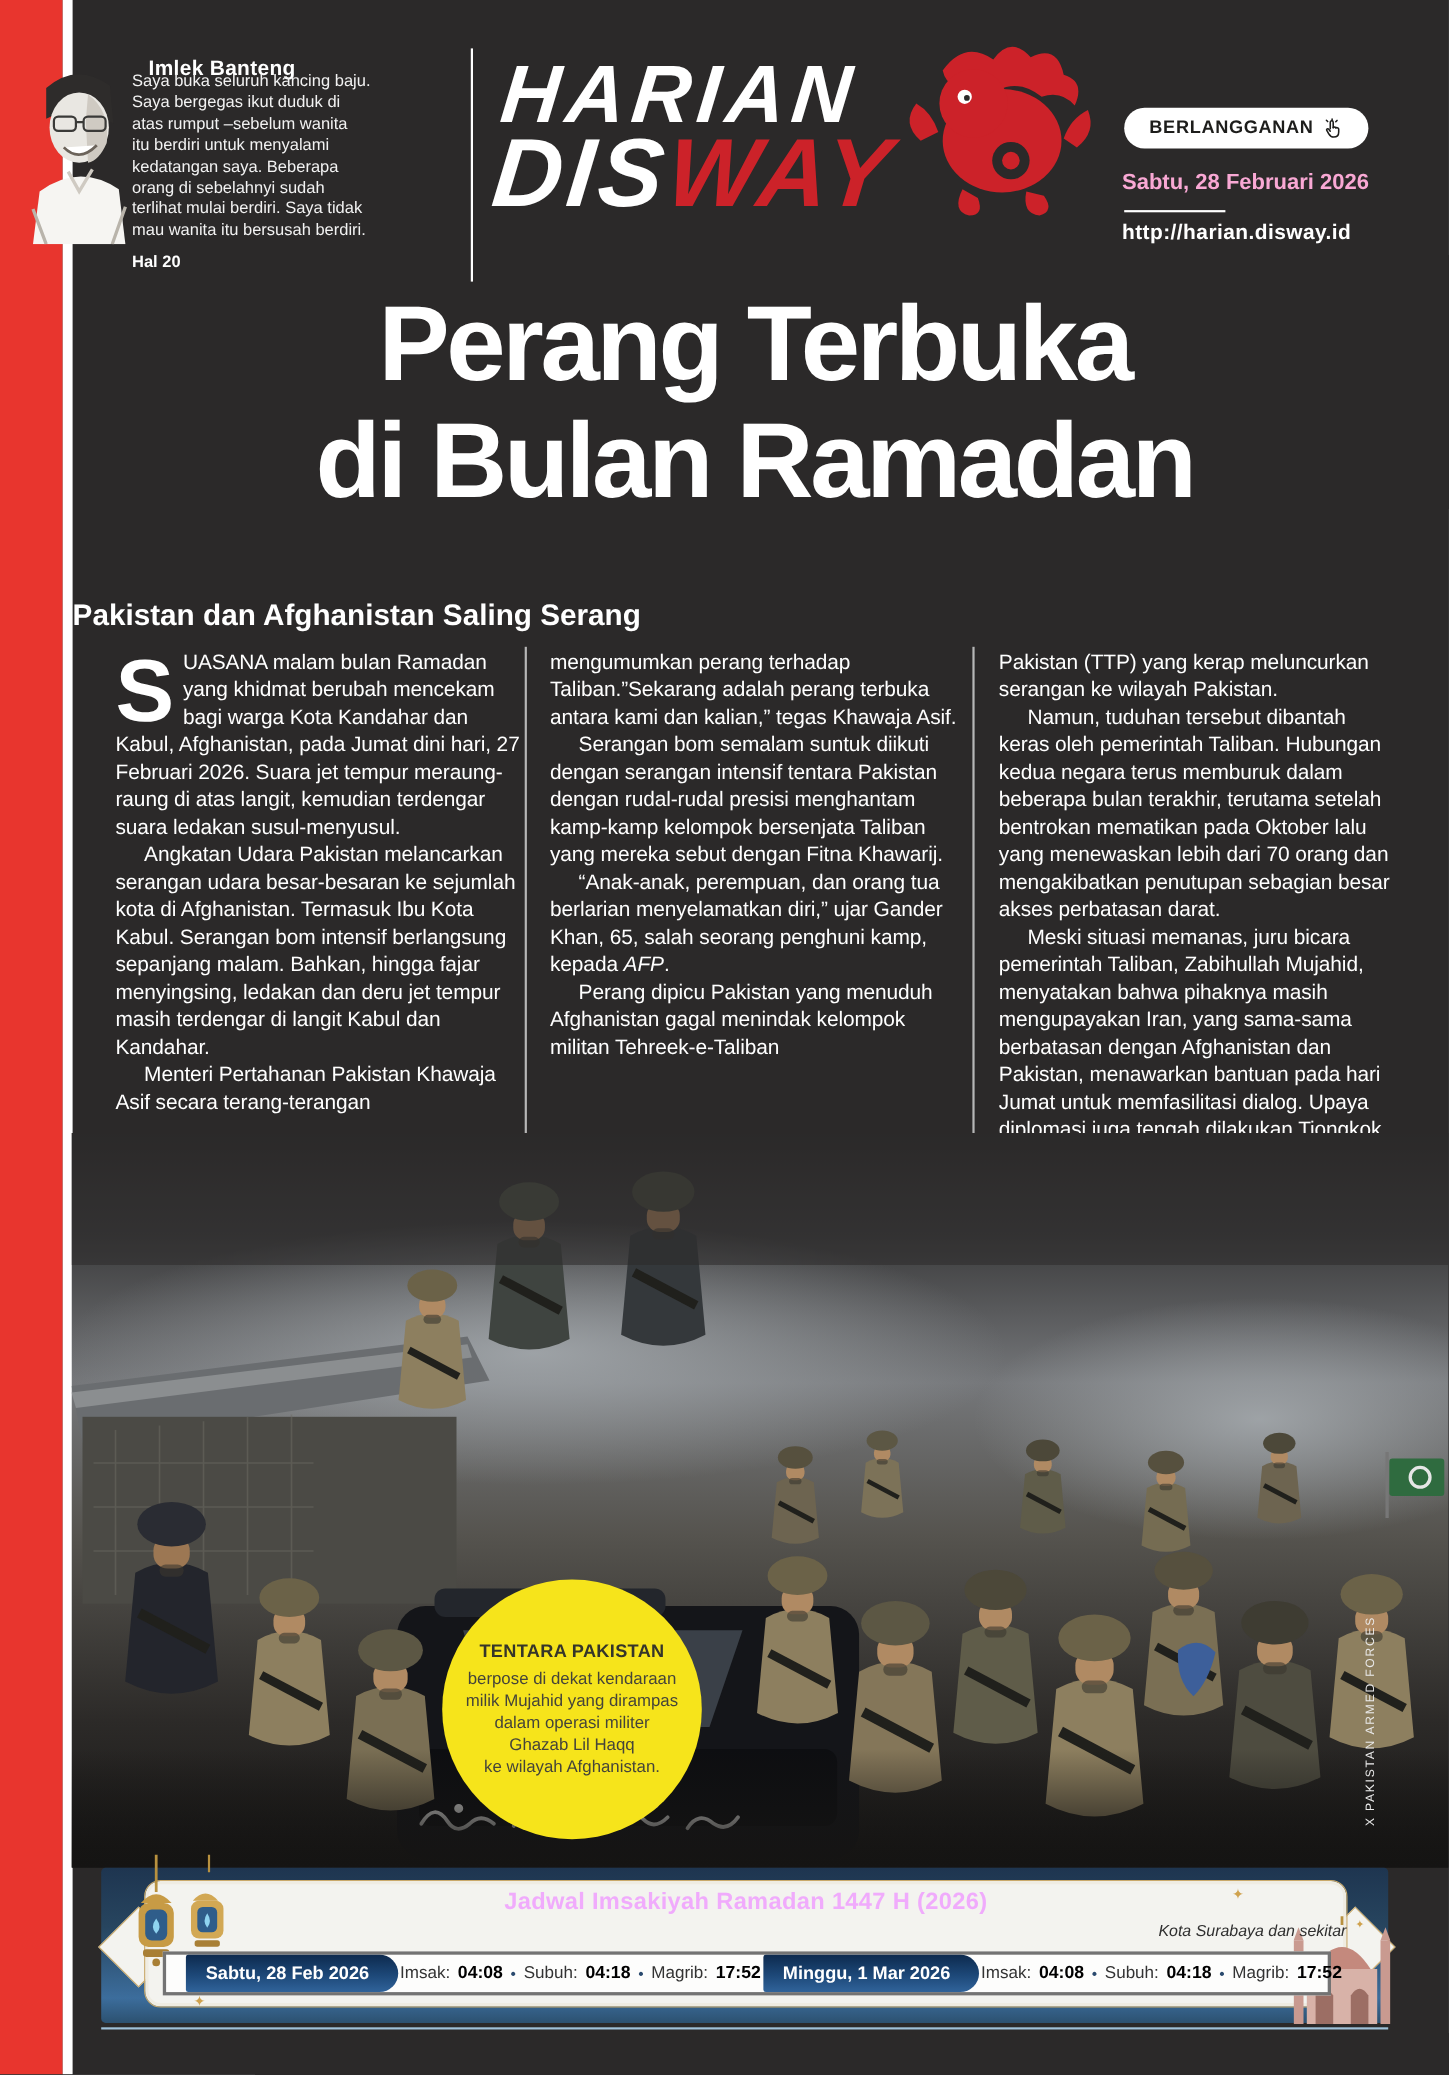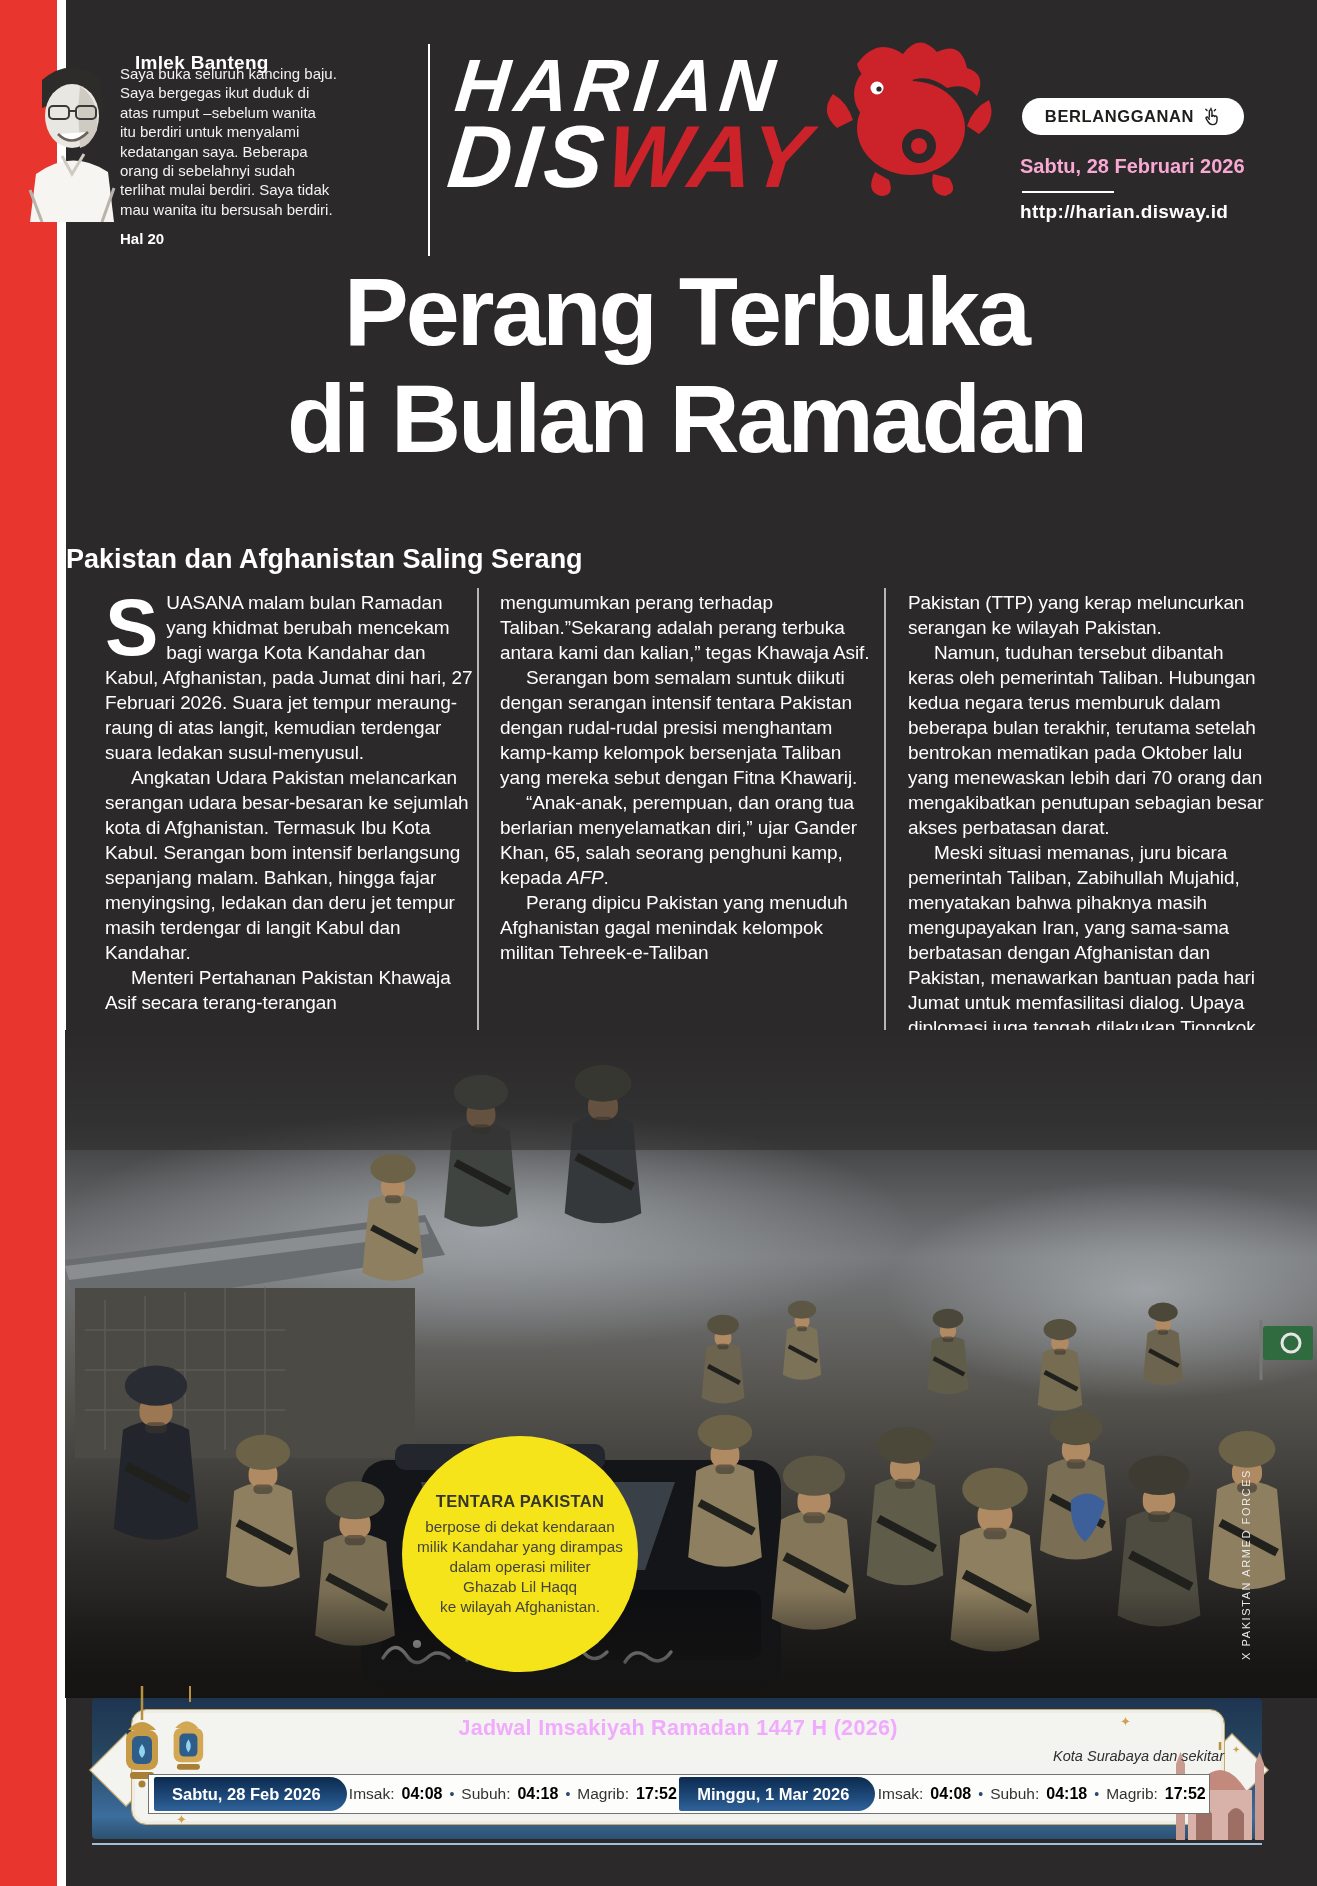--- a/index.html
+++ b/index.html
@@ -58,22 +58,22 @@
         background:linear-gradient(180deg,#1e3550 0%,#27455f 38%,#3c6d9c 84%,#2c5170 100%);}
   .band-line{left:92px;top:1843px;width:1170px;height:2px;background:#9fc0d8;}
   .orn{width:50px;height:50px;background:#f3f3ef;border:1px solid #c9a96a;transform:rotate(45deg);}
   .orn-l{left:100px;top:1744px;} .orn-r{left:1206px;top:1744px;}
   .panel{left:132px;top:1710px;width:1092px;height:114px;background:#f3f3ef;border-radius:14px;
          border:3px solid #efece2;outline:1px solid #c9a96a;box-sizing:border-box;}
   .ims-title{left:132px;top:1716px;width:1092px;text-align:center;color:#f0abfc;
              font-size:21.5px;font-weight:bold;letter-spacing:.3px;}
   .ims-sub{left:132px;top:1748px;width:1092px;text-align:right;color:#2f2f2f;
            font-style:italic;font-size:14.5px;}
-  .ims-bar{left:148px;top:1774px;width:1062px;height:40px;background:#fdfdfc;border:1px solid #737373;
-           box-sizing:border-box;display:flex;align-items:center;padding:0 3px;}
+  .ims-bar{left:148px;top:1774px;width:1062px;height:40px;background:#fdfdfc;border:3px solid #737373;
+           box-sizing:border-box;display:flex;align-items:center;padding:0 16px;}
   .chip{height:34px;display:flex;align-items:center;padding:0 26px 0 18px;margin:0 2px;
         border-radius:3px 24px 24px 3px;color:#fff;font-weight:bold;font-size:16.5px;
         background:linear-gradient(180deg,#0d2a4e 0%,#1d4878 55%,#30639a 100%);white-space:nowrap;}
   .times{flex:1;display:flex;align-items:center;justify-content:center;gap:7px;
          font-size:15.5px;color:#222;white-space:nowrap;}
   .times .lbl{color:#333;}
   .times .val{font-weight:bold;color:#000;font-size:16px;}
   .times .dot{color:#2a4a6e;font-size:14px;}
   .star{color:#cfa24e;font-size:13px;}
 </style>
@@ -282,21 +282,21 @@
         <circle cx="448" cy="612" r="2.4" fill="#e9e9e6"></circle>
       <circle cx="530" cy="610" r="2.4" fill="#e9e9e6"></circle>
     </g>
     <rect x="0" y="560" width="1252" height="108" fill="url(#fade)"></rect>
     <rect x="0" y="0" width="1252" height="120" fill="#2b2929" opacity=".55"></rect>
   </svg>
 
   <div class="abs cap-circle">
     <div class="cap-title">TENTARA PAKISTAN</div>
     <div class="cap-line">berpose di dekat kendaraan</div>
-    <div class="cap-line">milik Kandahar yang dirampas</div>
+    <div class="cap-line">milik Mujahid yang dirampas</div>
     <div class="cap-line">dalam operasi militer</div>
     <div class="cap-line">Ghazab Lil Haqq</div>
     <div class="cap-line">ke wilayah Afghanistan.</div>
   </div>
 
   <div class="abs credit">X PAKISTAN ARMED FORCES</div>
 
   <div class="abs band"></div>
   <div class="abs orn orn-l"></div>
   <div class="abs orn orn-r"></div>

